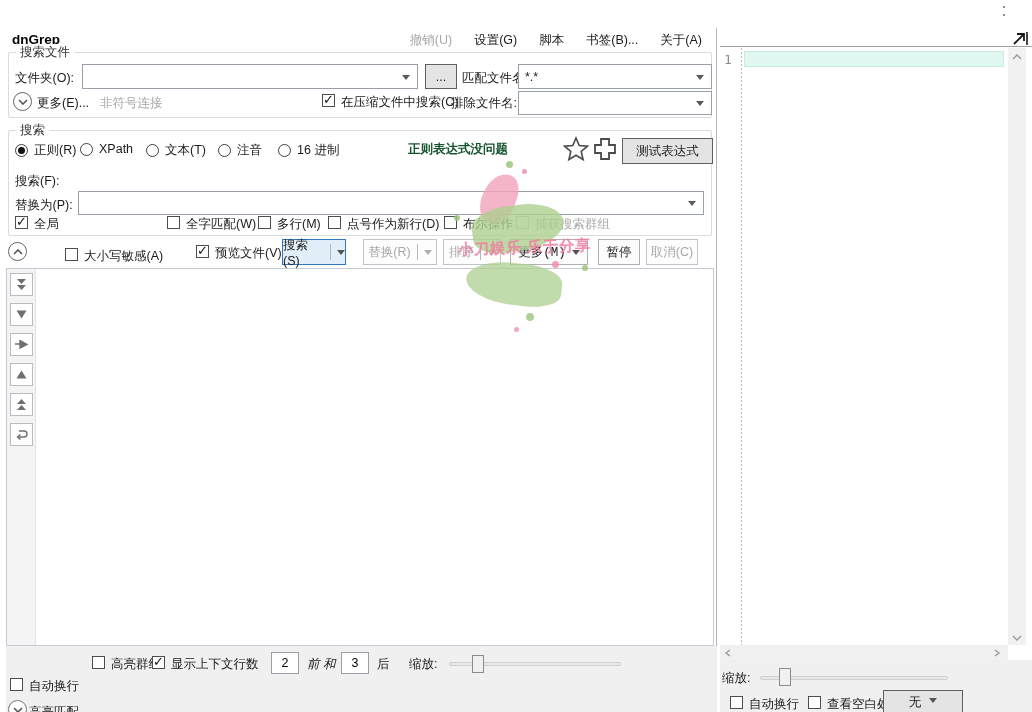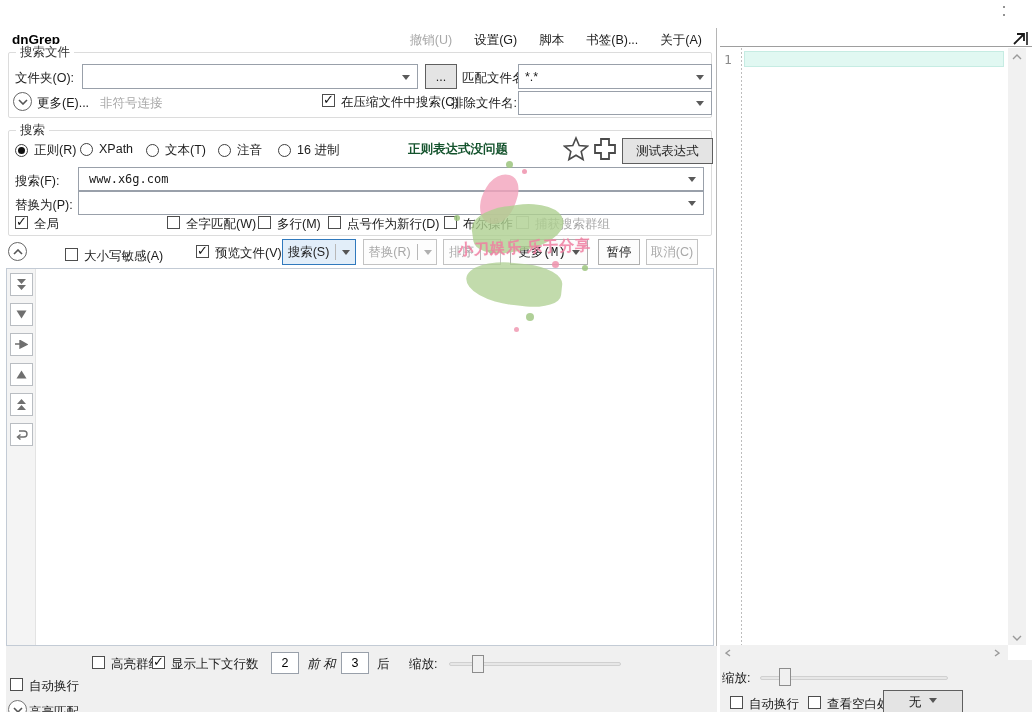--- a/index.html
+++ b/index.html
@@ -177,24 +177,20 @@
 
     <svg class="abs" style="left:557px; top:108px;" width="26" height="26" viewBox="0 0 26 26">
       <path d="M13 2 L16.2 9.6 L24.4 10.2 L18.2 15.5 L20.1 23.5 L13 19.2 L5.9 23.5 L7.8 15.5 L1.6 10.2 L9.8 9.6 Z" fill="none" stroke="#4a4a4a" stroke-width="1.6"></path>
     </svg>
     <svg class="abs" style="left:586px; top:108px;" width="26" height="26" viewBox="0 0 26 26">
       <path d="M9 3 h8 v6 h6 v8 h-6 v6 h-8 v-6 h-6 v-8 h6 Z" fill="none" stroke="#4a4a4a" stroke-width="1.8"></path>
     </svg>
     <div class="btn gray" style="left:616px; top:110px; width:91px; height:26px;">测试表达式</div>
 
     <div class="lbl" style="left:9px; top:145px;">搜索(F):</div>
-    <div class="combo" style="left:72px; top:139px; width:626px; height:24px;">
-      <span class="val mono" style="padding-left:4px;">www.x6g.com</span>
-      <span class="arr"></span>
-    </div>
     <div class="lbl" style="left:9px; top:169px;">替换为(P):</div>
     <div class="combo" style="left:72px; top:163px; width:626px; height:24px;">
       <span class="val mono"></span>
       <span class="arr"></span>
     </div>
 
     <label class="cb checked" style="left:9px; top:188px;">
       <span class="box"></span>
         <span>全局</span>
     </label>
@@ -225,21 +221,21 @@
 
     <div class="circ-btn" style="left:2px; top:214px;">
       <svg width="10" height="6" viewBox="0 0 10 6">
           <polyline points="1,5 5,1 9,5" fill="none" stroke="#555" stroke-width="1.6"></polyline>
         </svg>
     </div>
     <label class="cb checked" style="left:190px; top:217px;">
       <span class="box"></span>
         <span>预览文件(V)</span>
     </label>
-    <div class="btn primary" style="left:276px; top:211px; width:74px; height:26px;">
+    <div class="btn primary" style="left:276px; top:211px; width:64px; height:26px;">
       <span>搜索(S)</span>
       <span class="sep"></span>
       <span class="dda"></span>
     </div>
     <div class="btn disabled" style="left:357px; top:211px; width:74px; height:26px;">
       <span>替换(R)</span>
       <span class="sep"></span>
       <span class="dda"></span>
     </div>
     <div class="btn disabled" style="left:437px; top:211px; width:58px; height:26px;">

